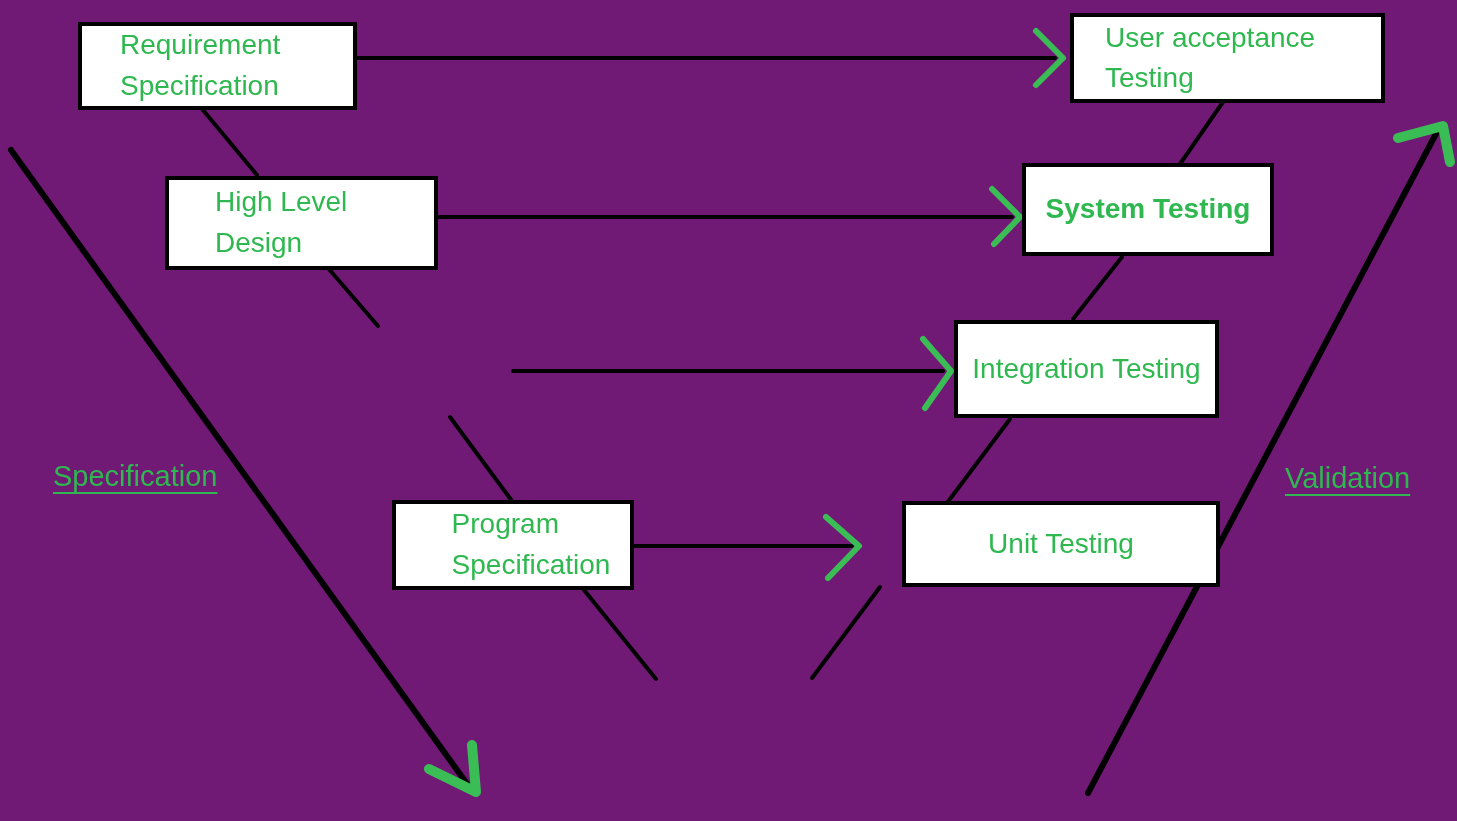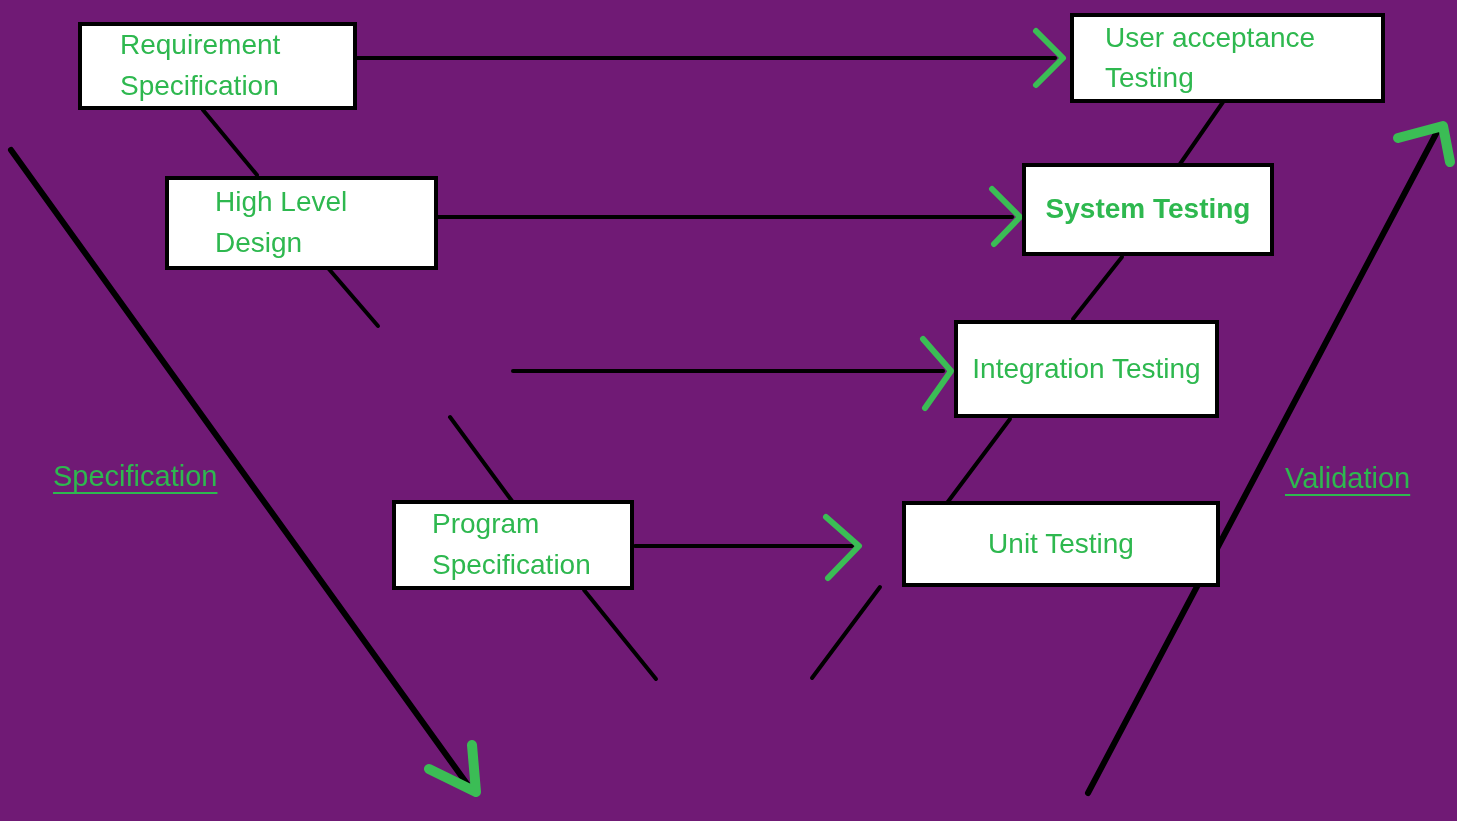--- a/index.html
+++ b/index.html
@@ -63,21 +63,21 @@
     position: absolute;
     color: var(--green, #2eb84f);
     font-size: 29px;
     text-decoration: underline;
     text-underline-offset: 6px;
   }
   
   .b-req    { left: 78px;   top: 22px;  width: 279px; height: 88px;  padding-left: 38px; }
   .b-hld    { left: 165px;  top: 176px; width: 273px; height: 94px;  padding-left: 46px; }
   .b-dd     { left: 240px;  top: 326px; width: 272px; height: 89px;  }
-  .b-ps     { left: 392px;  top: 500px; width: 242px; height: 90px;  padding-left: 36px; }
+  .b-ps     { left: 392px;  top: 500px; width: 242px; height: 90px;  padding-left: 36px; justify-content: center; }
   .b-cod    { left: 598px;  top: 678px; width: 299px; height: 118px; }
   .b-ut     { left: 862px;  top: 501px; width: 318px; height: 86px; margin-left: 40px;  }
   .b-it     { left: 954px;  top: 320px; width: 265px; height: 98px;  }
   .b-st     { left: 1022px; top: 163px; width: 252px; height: 93px; font-weight: bold;  }
   .b-uat    { left: 1070px; top: 13px;  width: 315px; height: 90px;  padding-left: 31px; align-items: flex-end; }
   .l-verif  { left: 53px;   top: 460px; }
   .l-valid  { left: 1285px; top: 462px; }
 </style>
 </head>
 <body>

